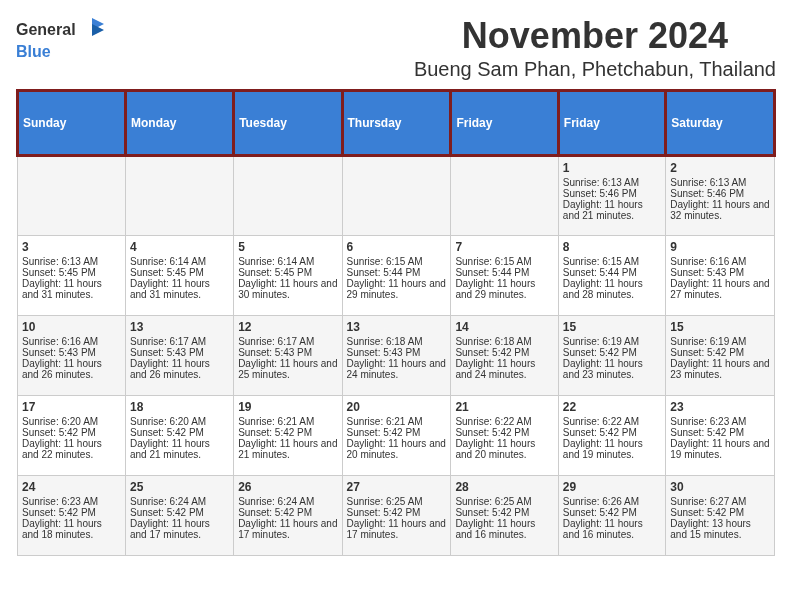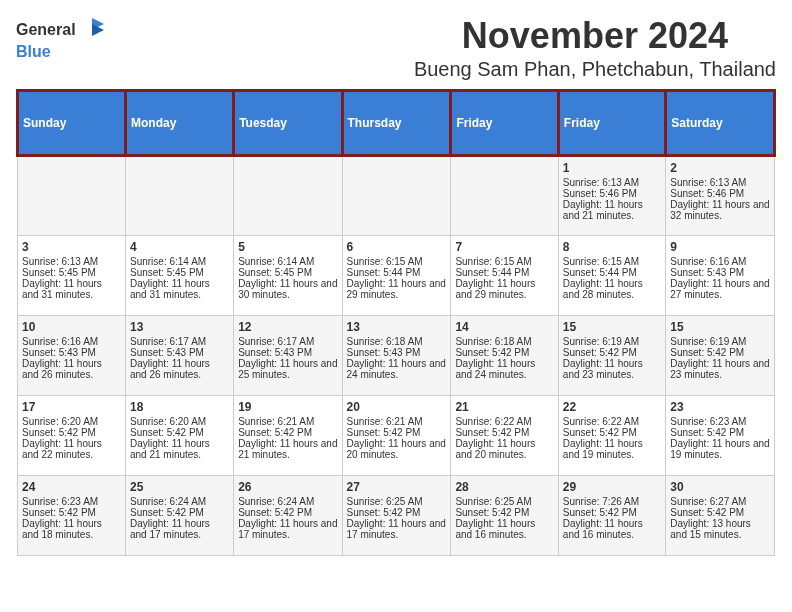--- a/index.html
+++ b/index.html
@@ -303,21 +303,21 @@
           <div>Daylight: 11 hours and 17 minutes.</div>
         </td>
         <td>
           <span class="day-number">28</span>
           <div>Sunrise: 6:25 AM</div>
           <div>Sunset: 5:42 PM</div>
           <div>Daylight: 11 hours and 16 minutes.</div>
         </td>
         <td>
           <span class="day-number">29</span>
-          <div>Sunrise: 7:26 AM</div>
+          <div>Sunrise: 6:26 AM</div>
           <div>Sunset: 5:42 PM</div>
           <div>Daylight: 11 hours and 16 minutes.</div>
         </td>
         <td>
           <span class="day-number">30</span>
           <div>Sunrise: 6:27 AM</div>
           <div>Sunset: 5:42 PM</div>
           <div>Daylight: 13 hours and 15 minutes.</div>
         </td>
       </tr>

